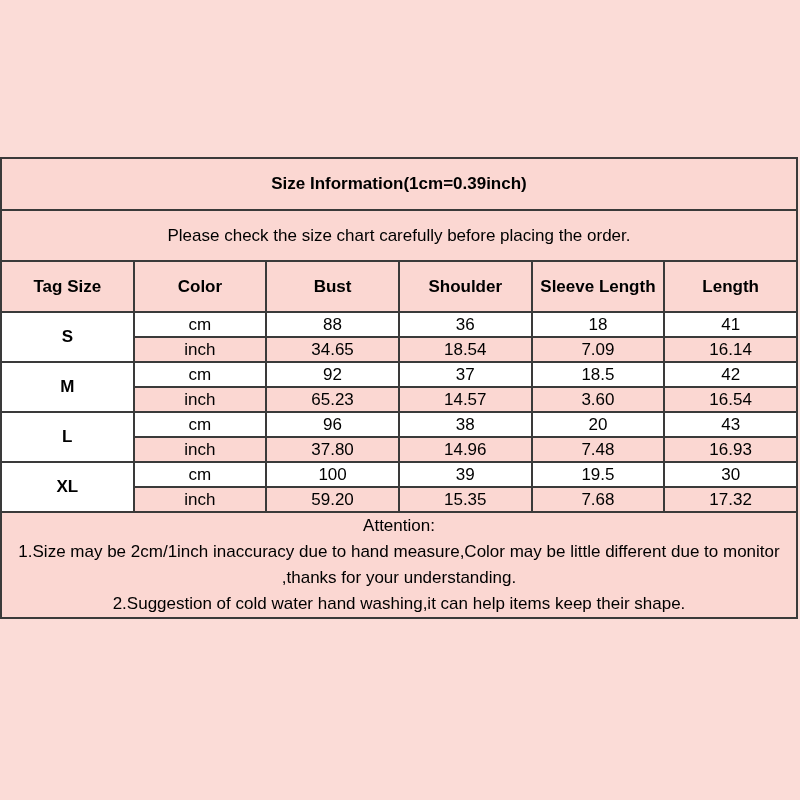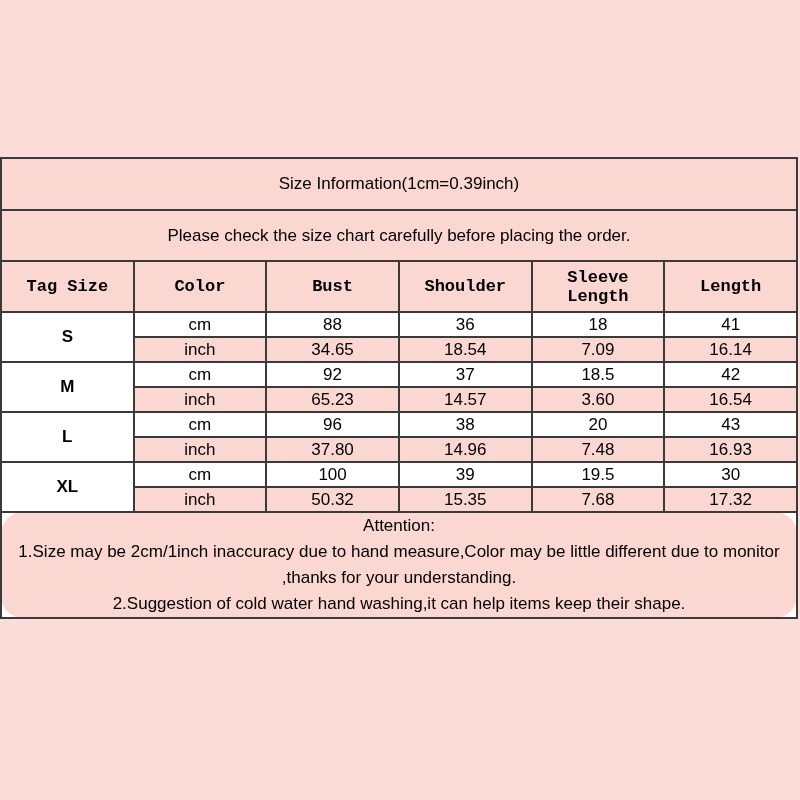--- a/index.html
+++ b/index.html
@@ -35,41 +35,39 @@
     font-size: 17px;
     padding: 0;
     overflow: hidden;
   }
   td.pink { background: #fbd7d2; }
   td.white { background: #ffffff; }
   td.title-cell {
     height: 50px;
     vertical-align: bottom;
     padding-bottom: 5px;
-    font-weight: normal;
+    font-weight: bold;
     margin-top: 32px;
   }
   td.subtitle-cell { height: 49px; }
   td.header-cell {
     height: 49px;
     font-weight: bold;
-    font-family: Liberation Mono, monospace;
   }
   tr.data-row td { height: 23px; }
   td.tag-cell {
     font-size: 20px;
     font-weight: bold;
   }
   td.attention-cell {
     height: 98px;
     text-align: left;
     vertical-align: top;
     padding: 5px 6px 2px 6px;
     line-height: 26px;
-    border-radius: 22px;
   }
 </style>
 </head>
 <body>
 
 <div class="canvas">
   <table class="size-chart">
     <colgroup>
       <col style="width:16.66%">
         <col style="width:16.66%">
@@ -145,21 +143,21 @@
       <tr class="data-row">
         <td rowspan="2" class="white tag-cell">XL</td>
         <td class="white">cm</td>
         <td class="white">100</td>
         <td class="white">39</td>
         <td class="white">19.5</td>
         <td class="white">30</td>
       </tr>
       <tr class="data-row">
         <td class="pink">inch</td>
-        <td class="pink">50.32</td>
+        <td class="pink">59.20</td>
         <td class="pink">15.35</td>
         <td class="pink">7.68</td>
         <td class="pink">17.32</td>
       </tr>
 
       <tr>
         <td colspan="6" class="pink attention-cell">
           <div>Attention:</div>
           <div>1.Size may be 2cm/1inch inaccuracy due to hand measure,Color may be little different due to monitor ,thanks for your understanding.</div>
           <div>2.Suggestion of cold water hand washing,it can help items keep their shape.</div>

